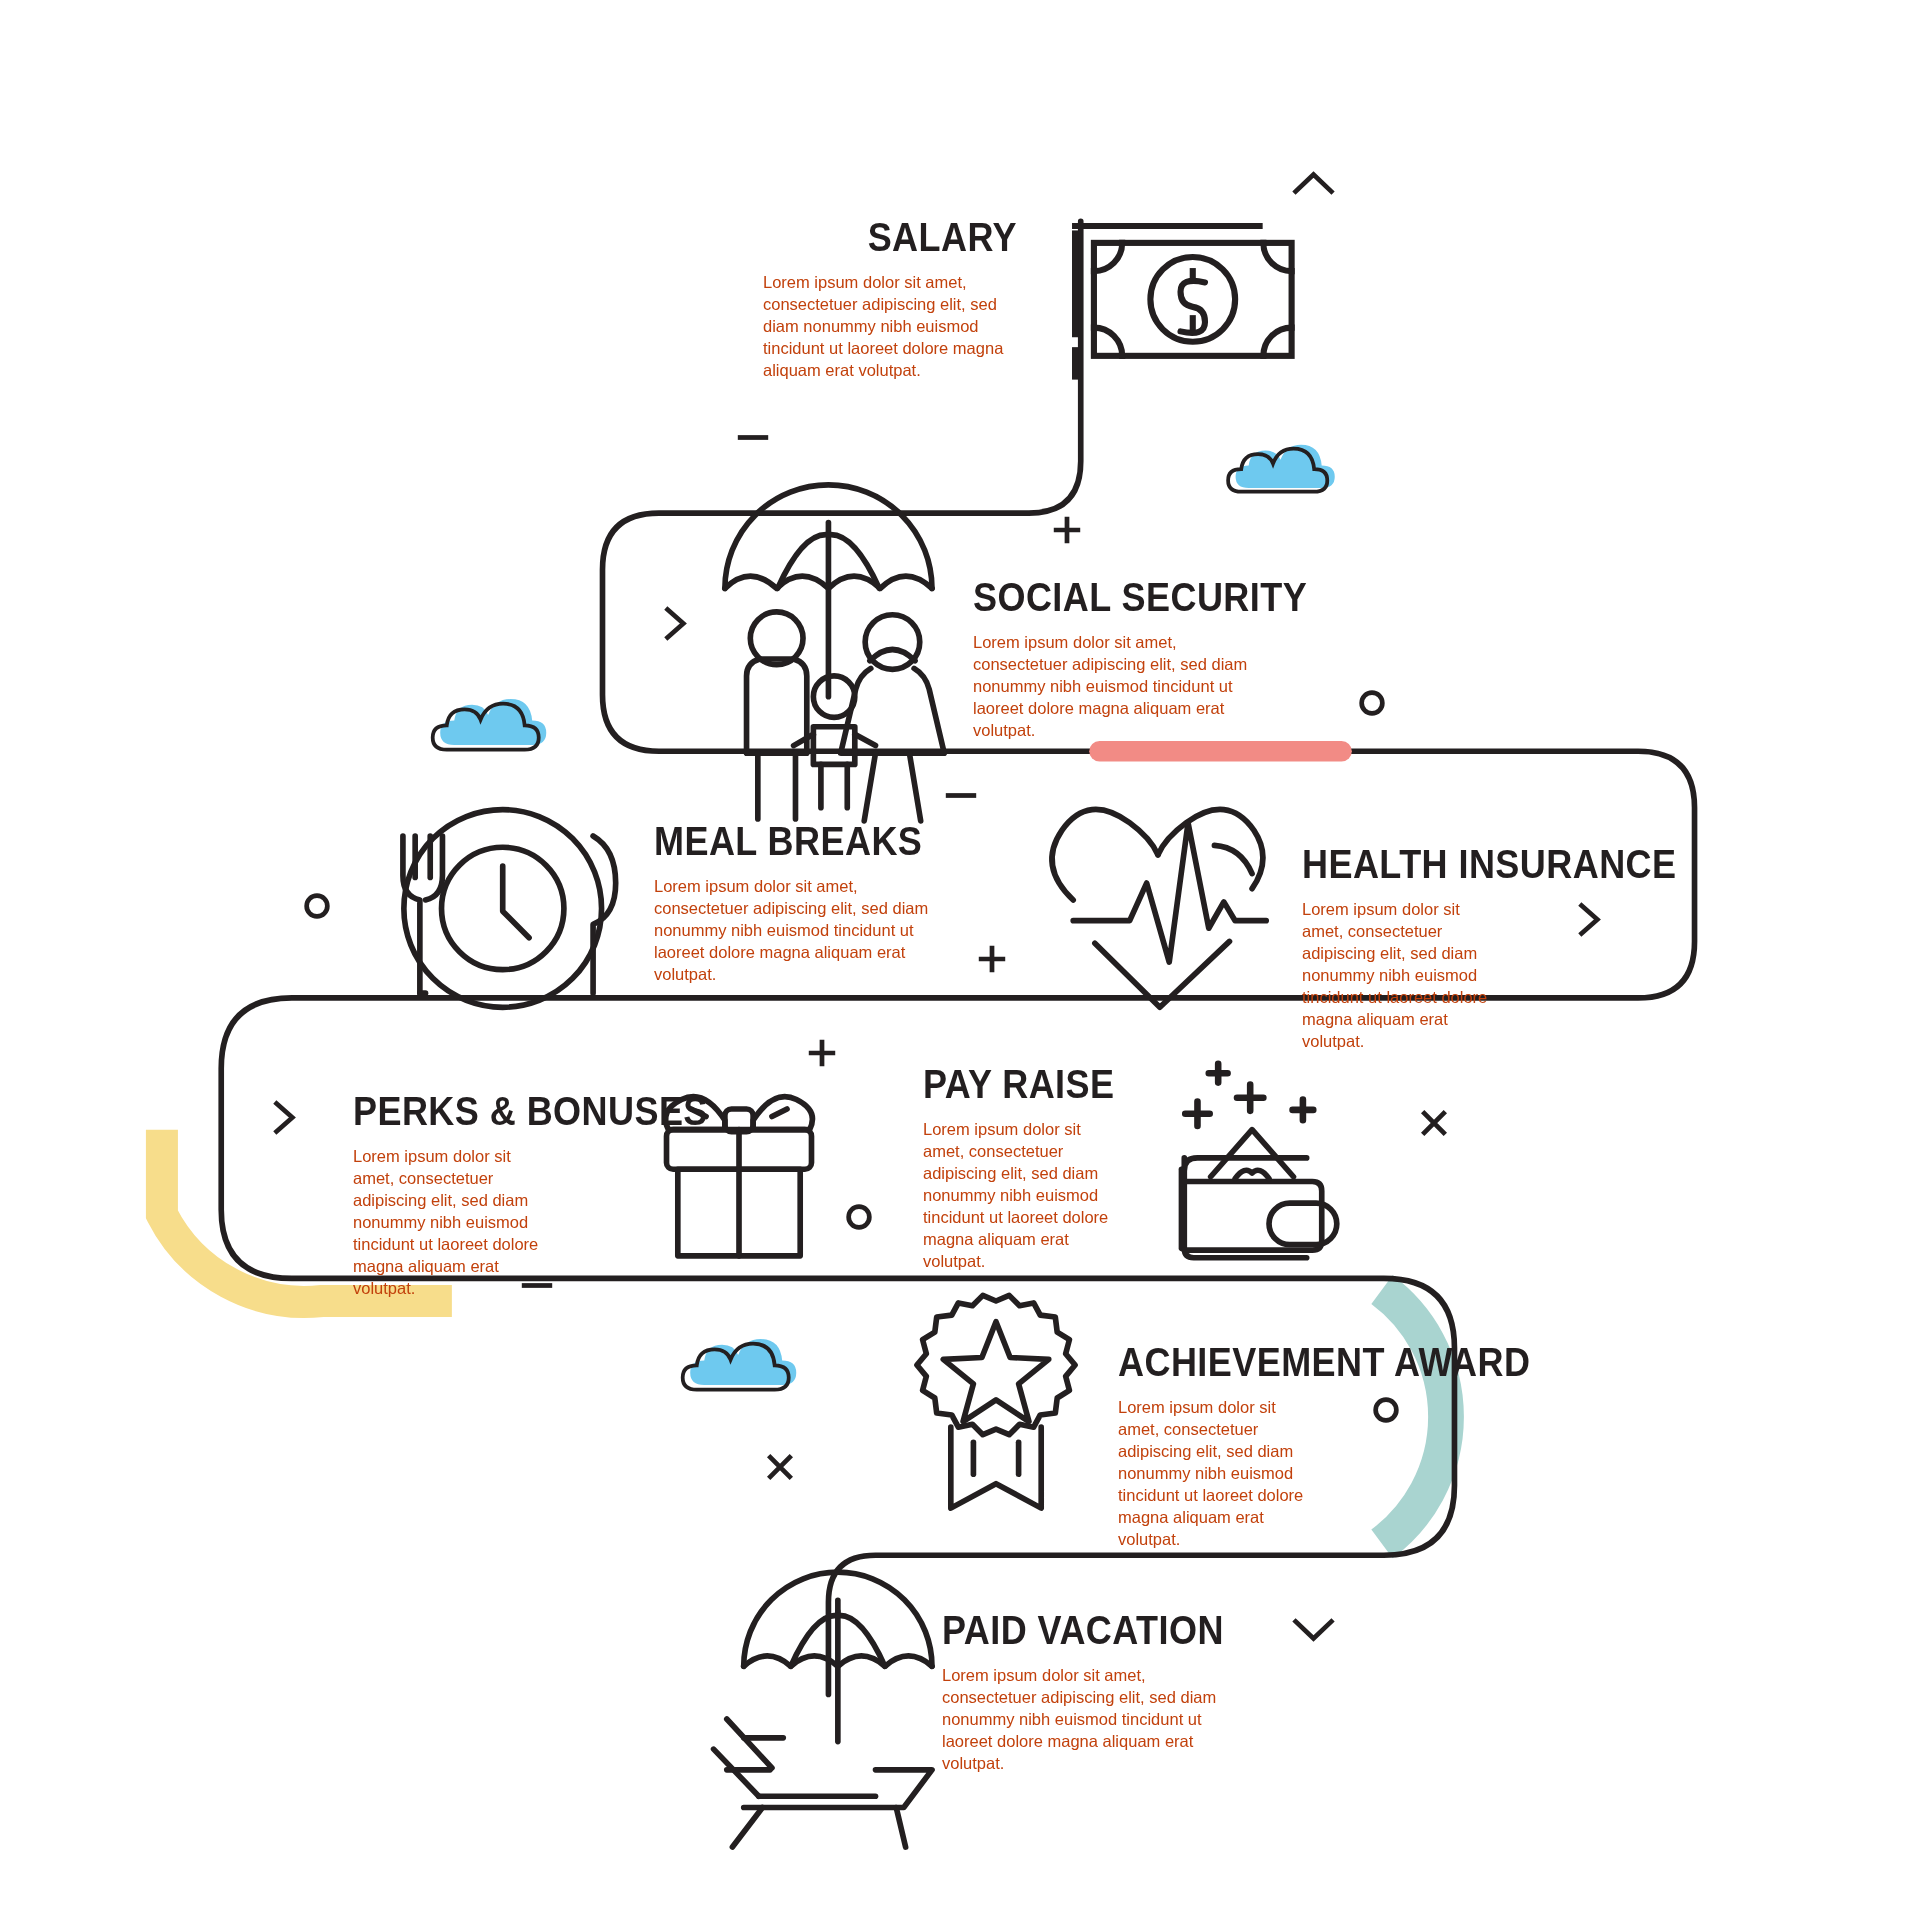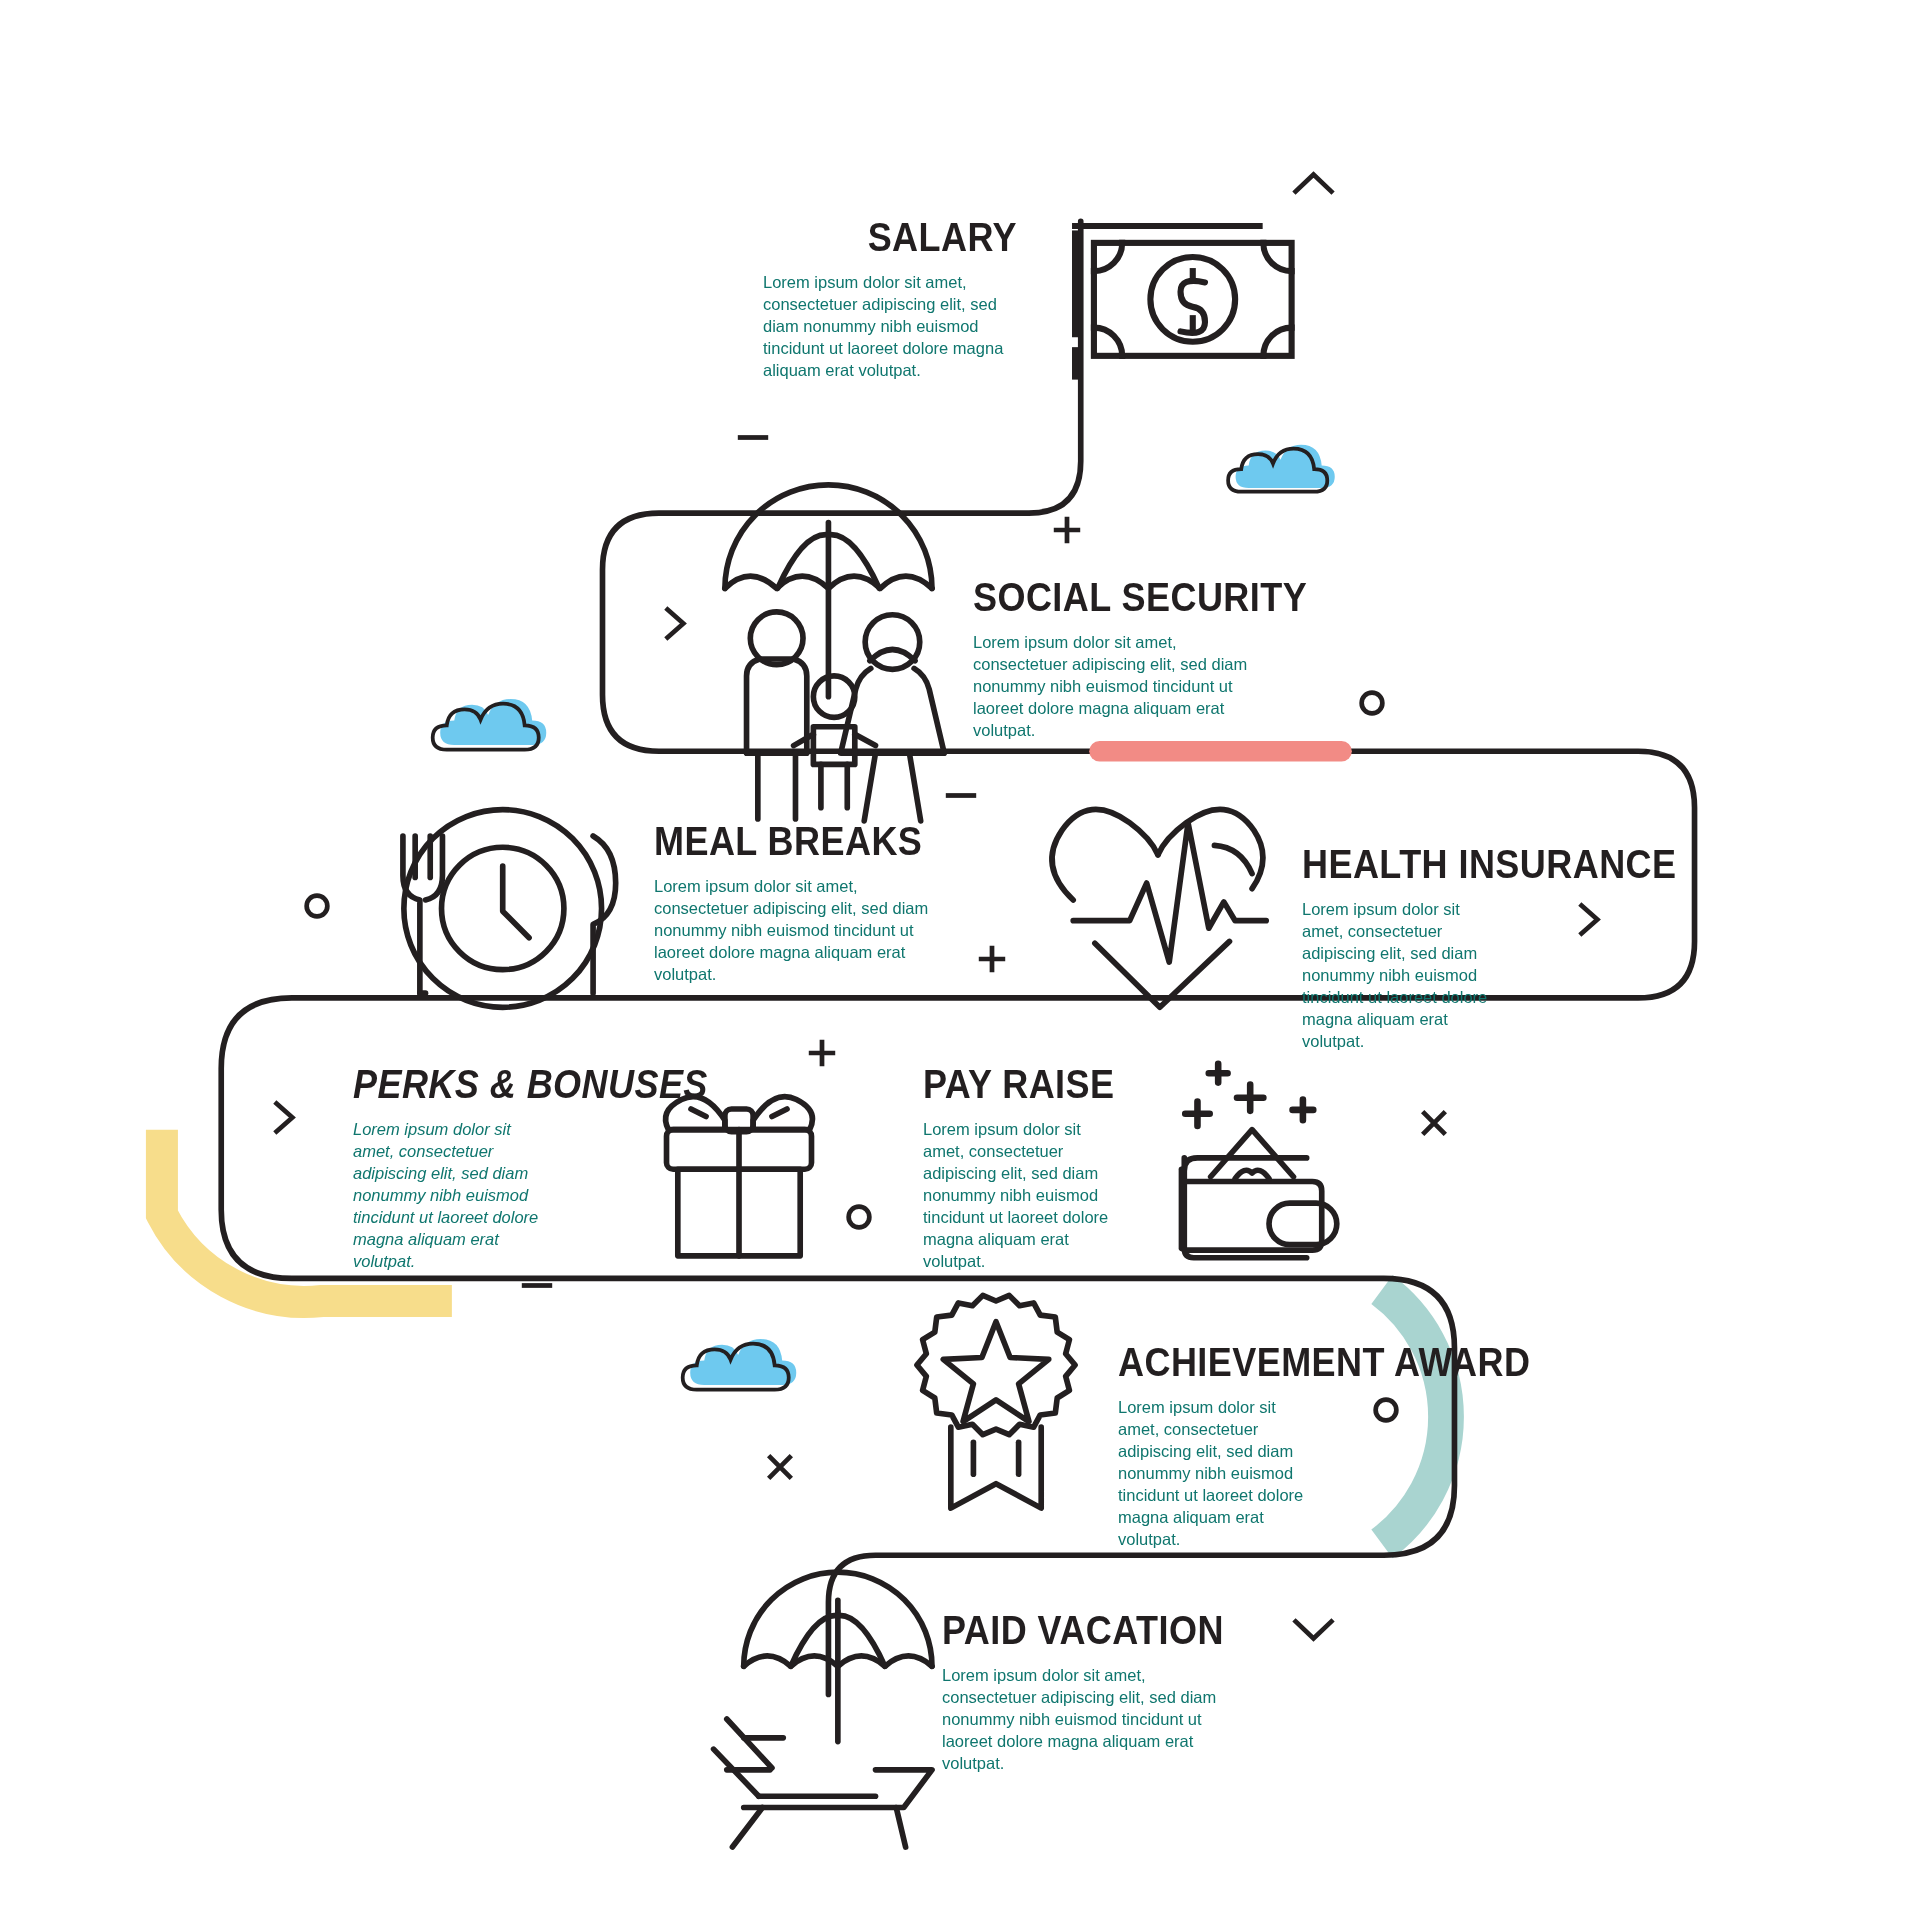--- a/index.html
+++ b/index.html
@@ -22,21 +22,21 @@
     color:#231f20;
     transform:scaleX(0.9);
     transform-origin:left center;
     white-space:nowrap;
     margin:0 0 13px 0;
   }
   .sec-title.ta-right{transform-origin:right center;}
   .sec-body{
     font-size:16.5px;
     line-height:1.34;
-    color:#0f766e;
+    color:#c2410c;
     font-family:"Liberation Sans", sans-serif;
     margin:0;
   }
   .ta-right{text-align:right;}
   .deco{position:absolute;}
   .deco svg{display:block;}
 </style>
 </head>
 <body>
 
@@ -274,21 +274,21 @@
   <div class="blk" style="left:654px;top:821px;width:301px;">
     <h2 class="sec-title">MEAL BREAKS</h2>
     <p class="sec-body" style="width:299px;">Lorem ipsum dolor sit amet, consectetuer adipiscing elit, sed diam nonummy nibh euismod tincidunt ut laoreet dolore magna aliquam erat volutpat.</p>
   </div>
 
   <div class="blk" style="left:1302px;top:844px;width:235px;">
     <h2 class="sec-title">HEALTH INSURANCE</h2>
     <p class="sec-body" style="width:202px;">Lorem ipsum dolor sit amet, consectetuer adipiscing elit, sed diam nonummy nibh euismod tincidunt ut laoreet dolore magna aliquam erat volutpat.</p>
   </div>
 
-  <div class="blk" style="left:353px;top:1064px;width:235px;font-style:italic;">
+  <div class="blk" style="left:353px;top:1091px;width:235px;">
     <h2 class="sec-title">PERKS &amp; BONUSES</h2>
     <p class="sec-body" style="width:202px;">Lorem ipsum dolor sit amet, consectetuer adipiscing elit, sed diam nonummy nibh euismod tincidunt ut laoreet dolore magna aliquam erat volutpat.</p>
   </div>
 
   <div class="blk" style="left:923px;top:1064px;width:235px;">
     <h2 class="sec-title">PAY RAISE</h2>
     <p class="sec-body" style="width:202px;">Lorem ipsum dolor sit amet, consectetuer adipiscing elit, sed diam nonummy nibh euismod tincidunt ut laoreet dolore magna aliquam erat volutpat.</p>
   </div>
 
   <div class="blk" style="left:1118px;top:1342px;width:320px;">

